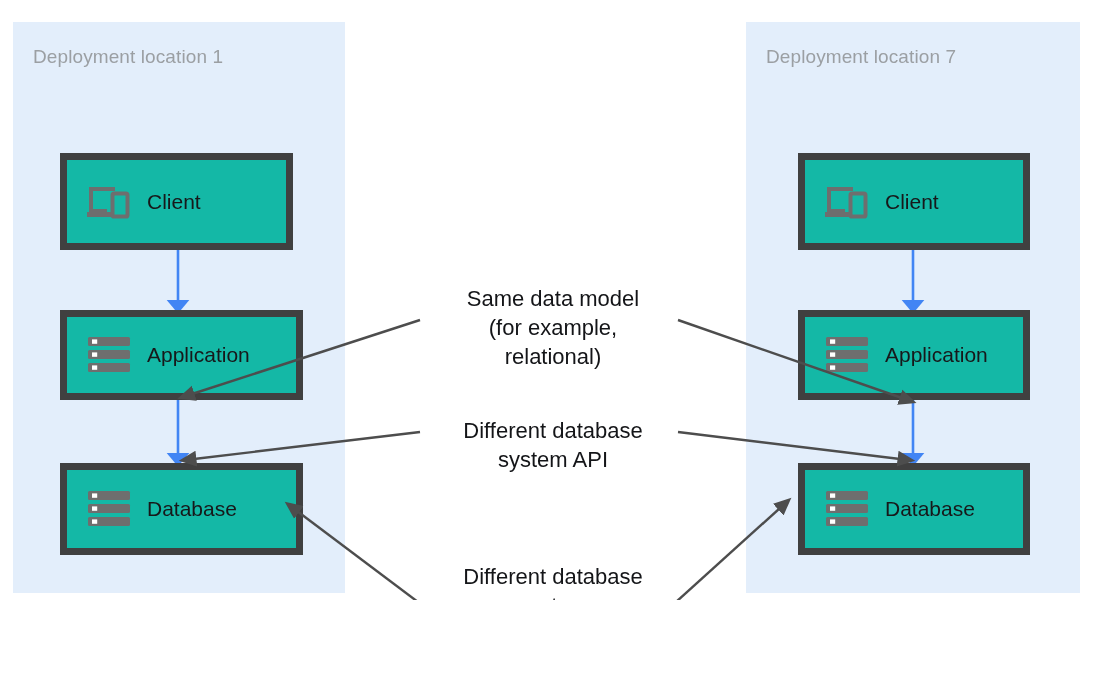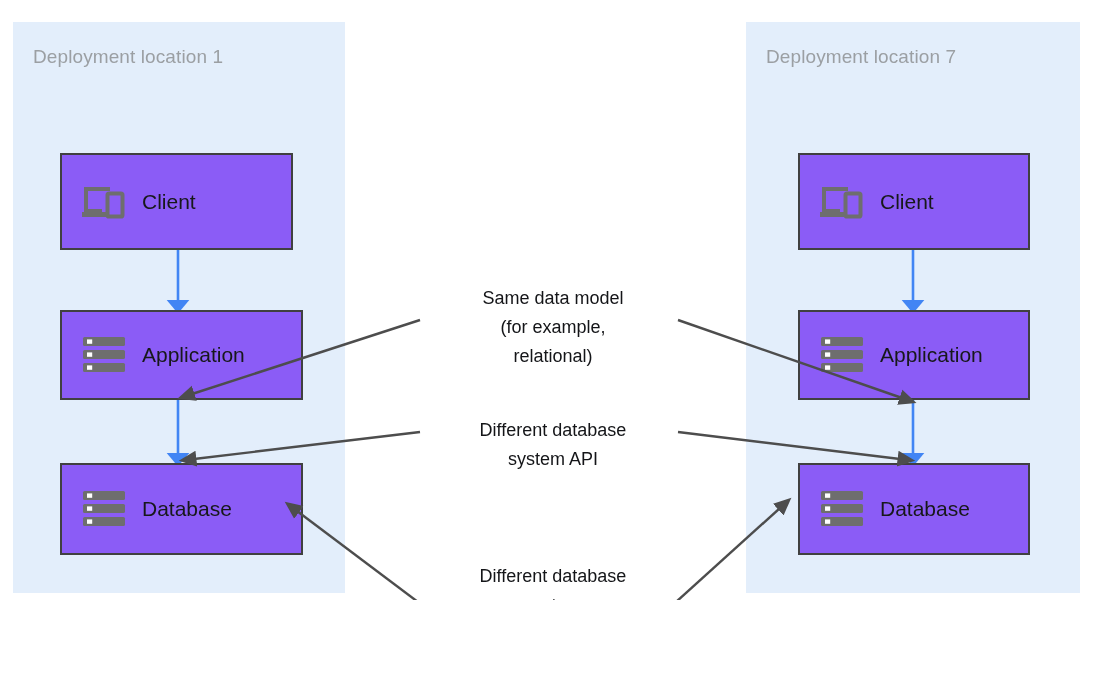--- a/index.html
+++ b/index.html
@@ -34,22 +34,22 @@
     line-height: 23px;
     color: #9b9fa3;
     white-space: nowrap;
     letter-spacing: 0.1px;
   }
 
   
   .node {
     position: absolute;
     box-sizing: border-box;
-    background: #8b5cf6;
-    border: 2px solid #404040;
+    background: #14b8a6;
+    border: 7px solid #404040;
     display: flex;
     align-items: center;
     z-index: 3;
   }
   .node-icon {
     flex: 0 0 auto;
     margin-left: 18px;
     width: 48px;
     height: 40px;
     display: flex;
@@ -62,21 +62,21 @@
     line-height: 26px;
     color: #17181a;
     margin-left: 14px;
     white-space: nowrap;
   }
 
   
   .annotation {
     position: absolute;
     text-align: center;
-    font-size: 18px;
+    font-size: 22px;
     line-height: 29px;
     color: #141518;
     z-index: 4;
     white-space: pre-line;
   }
 
   
   .links {
     position: absolute;
     left: 0;

